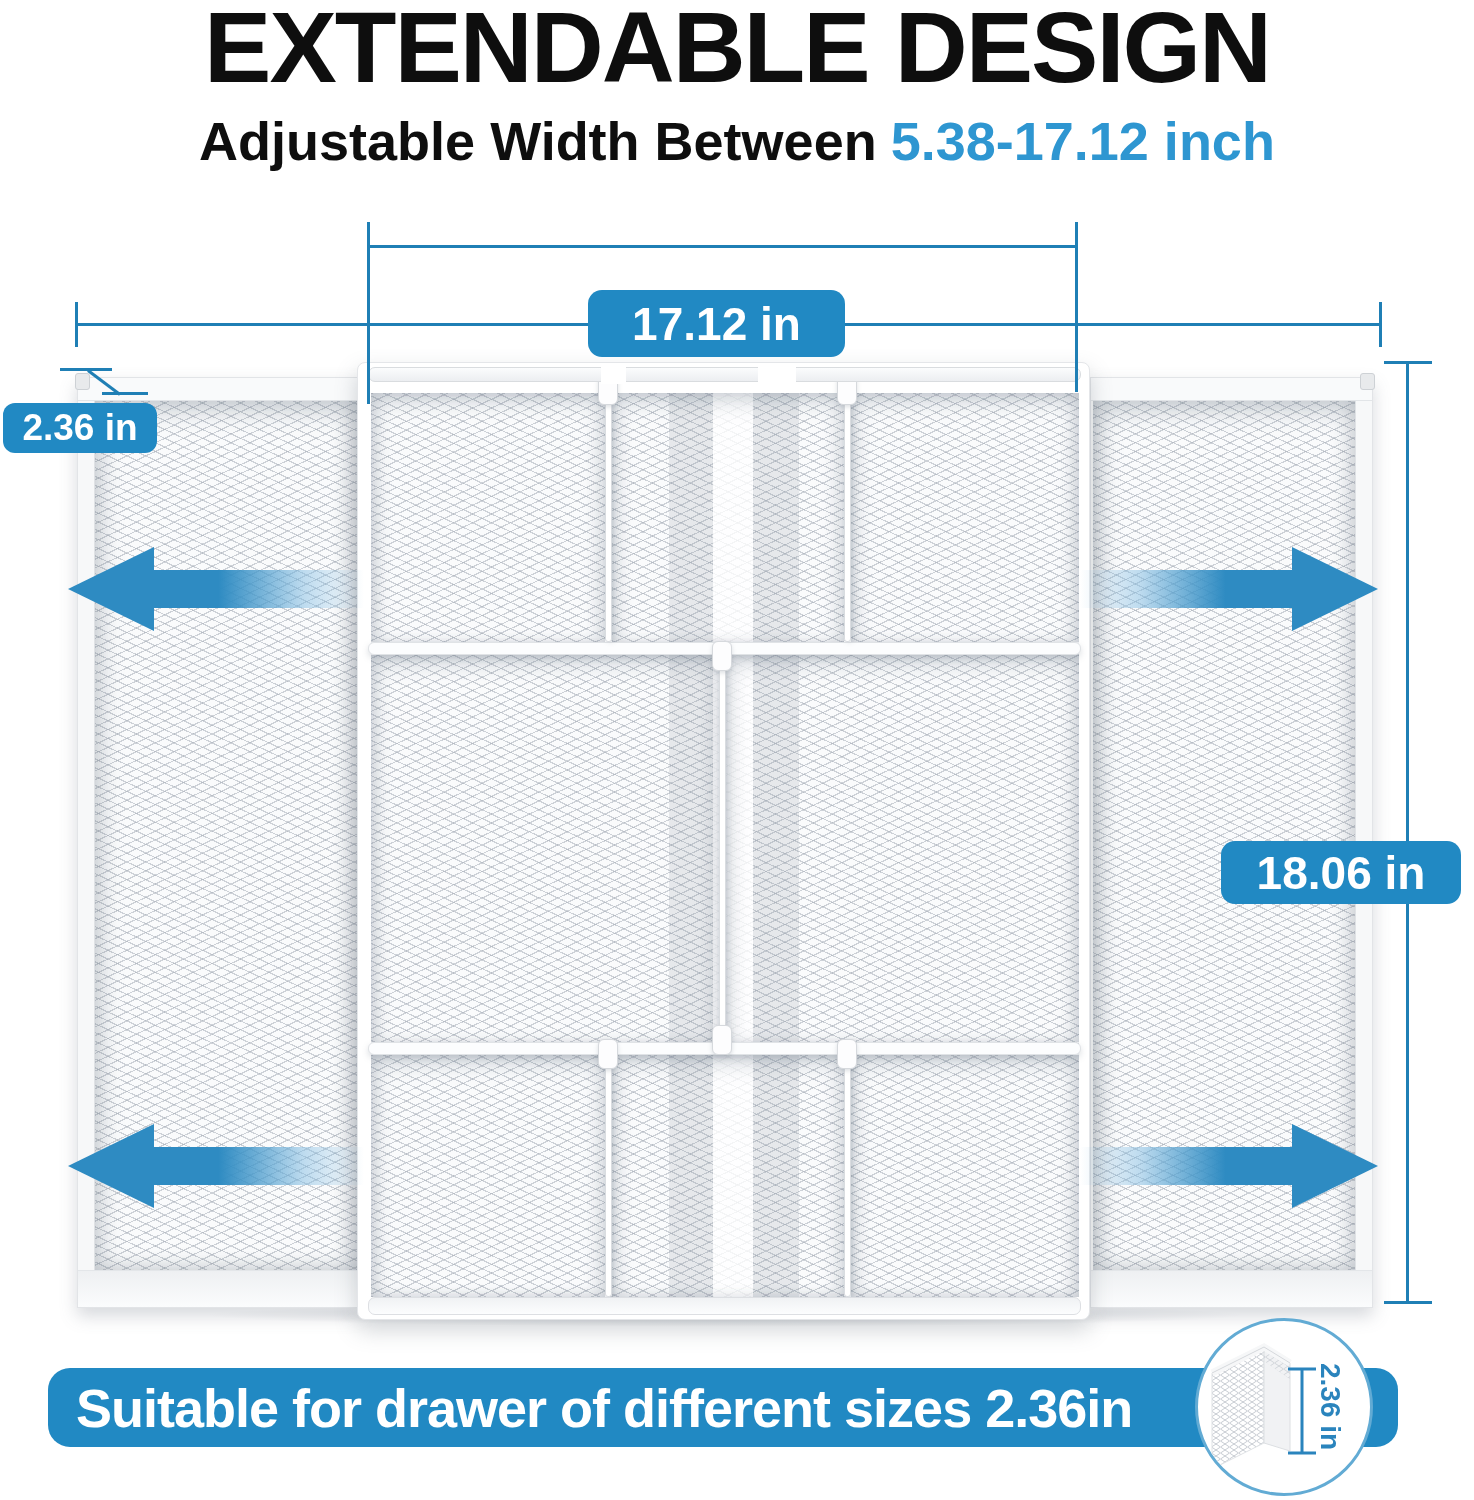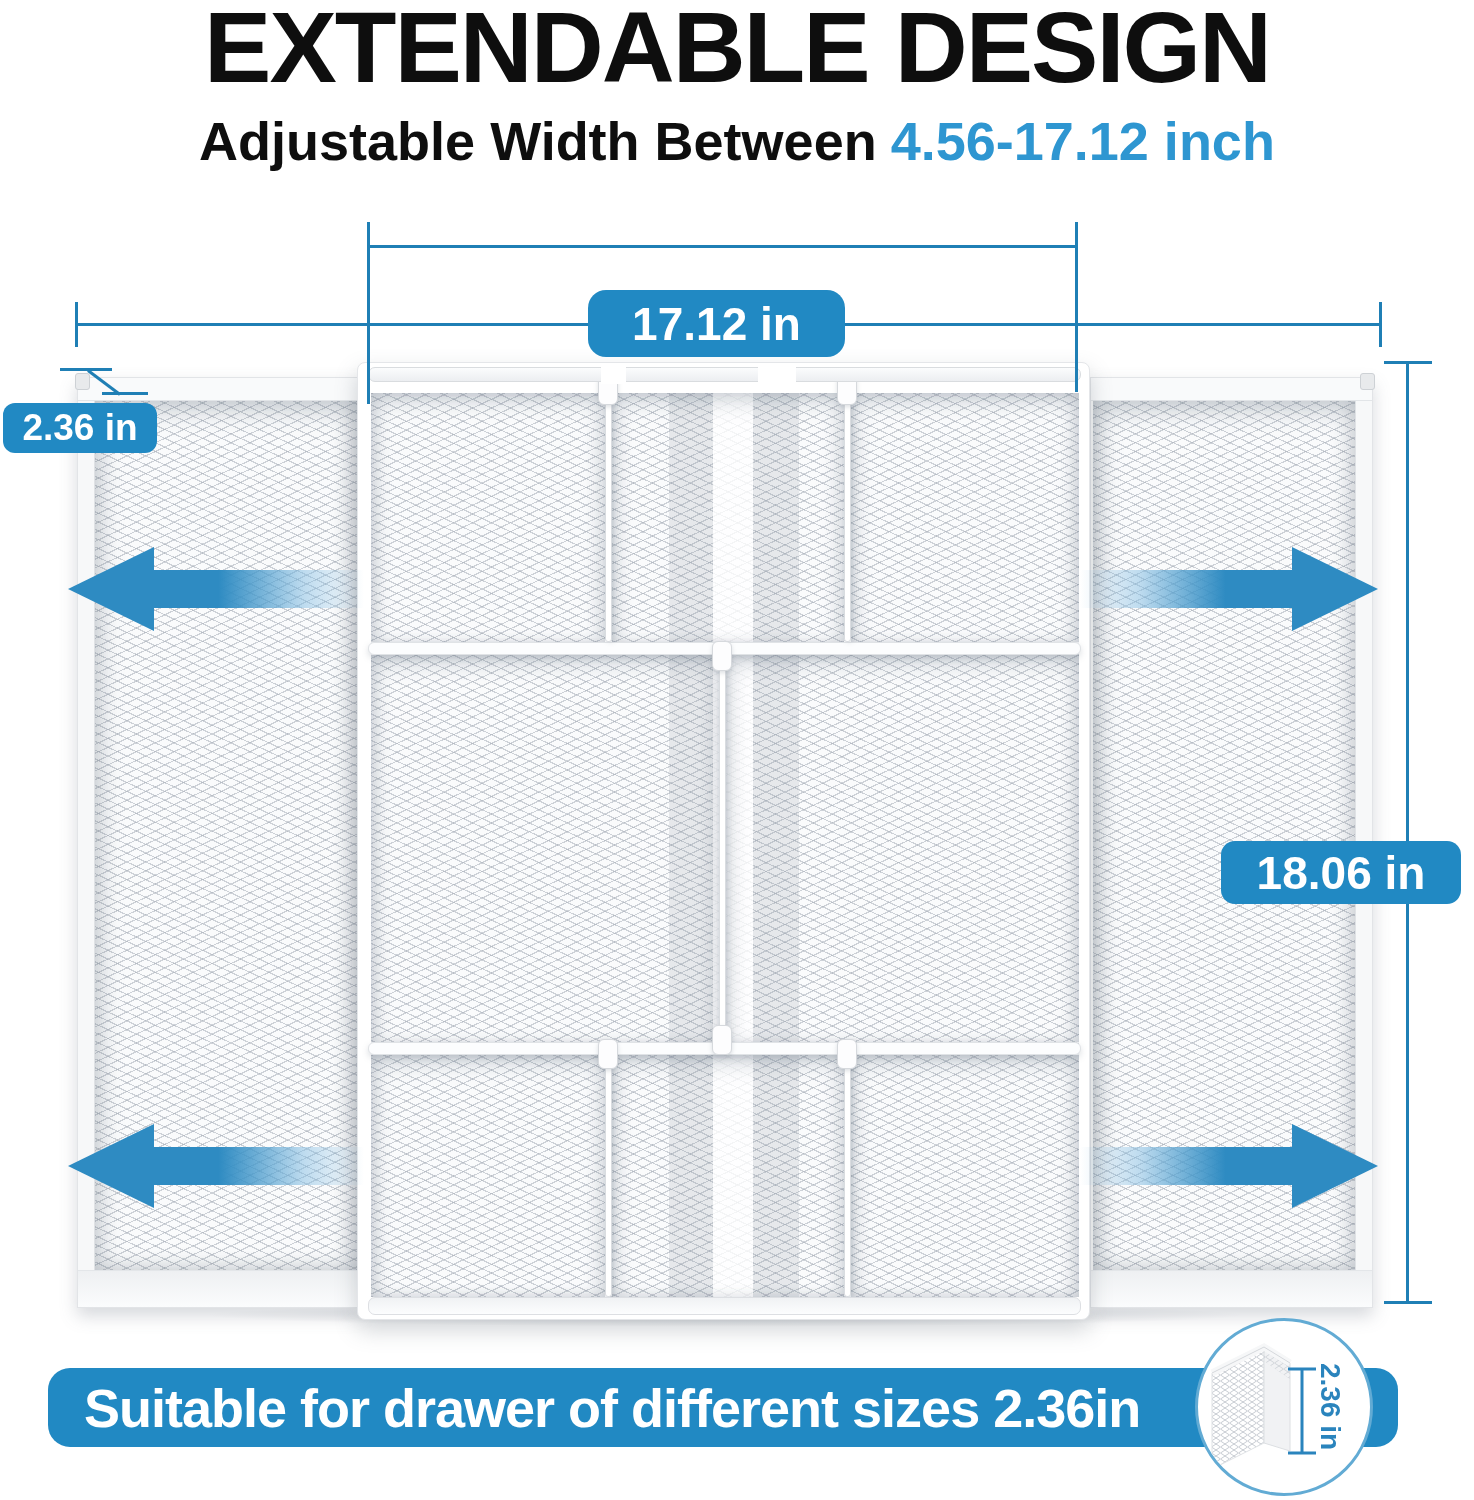--- a/index.html
+++ b/index.html
@@ -98,39 +98,39 @@
   .arr-head{width:86px;height:84px;background:#2e8bc2;}
   .arr-head.left{clip-path:polygon(100% 0,100% 100%,0 50%);}
   .arr-head.right{clip-path:polygon(0 0,0 100%,100% 50%);}
   .arr-shaft{height:38px;width:214px;}
   .arr-shaft.left{background:linear-gradient(to right,#2e8bc2 0%,#2e8bc2 32%,rgba(130,188,226,.5) 72%,rgba(170,212,238,0) 100%);}
   .arr-shaft.right{background:linear-gradient(to left,#2e8bc2 0%,#2e8bc2 32%,rgba(130,188,226,.5) 72%,rgba(170,212,238,0) 100%);}
   
   .footbar{
     position:absolute;left:48px;top:1368px;width:1350px;height:79px;z-index:3;
     background:#2189c3;border-radius:22px;color:#fff;font-weight:bold;font-size:54px;
-    letter-spacing:-1px;display:flex;align-items:center;padding-left:36px;box-sizing:border-box;white-space:nowrap;
+    letter-spacing:-1px;display:flex;align-items:center;padding-left:28px;box-sizing:border-box;white-space:nowrap;
   }
   .inset-circle{
     position:absolute;left:1195px;top:1318px;width:178px;height:178px;z-index:4;
     background:#fff;border:3px solid #62abd4;border-radius:50%;box-sizing:border-box;overflow:hidden;
   }
   .inset-label{
     position:absolute;left:116px;top:42px;height:100px;z-index:5;
     writing-mode:vertical-rl;color:#2a84bd;font-weight:bold;font-size:28px;white-space:nowrap;
   }
 </style>
 </head>
 <body>
 
 <div class="canvas">
 
   <div class="title">EXTENDABLE DESIGN</div>
   <div class="subtitle">
-    <span>Adjustable Width Between</span><span class="hl">4.56-17.12 inch</span>
+    <span>Adjustable Width Between</span><span class="hl">5.38-17.12 inch</span>
   </div>
 
   <div class="ground-shadow"></div>
 
   <div class="wing wing-left">
     <div class="wmesh mesh"></div>
     <div class="wall"></div>
     <div class="toprail"></div>
     <div class="botrail"></div>
     <div class="knob"></div>
@@ -185,21 +185,21 @@
     <div class="botrim"></div>
   </div>
 
   <div class="dim" style="left:369px;top:245px;width:708px;height:3px;"></div>
   <div class="dim" style="left:367px;top:222px;width:3px;height:182px;"></div>
   <div class="dim" style="left:1075px;top:222px;width:3px;height:170px;"></div>
 
   <div class="dim" style="left:77px;top:323px;width:1304px;height:3px;"></div>
   <div class="dim" style="left:75px;top:302px;width:3px;height:45px;"></div>
   <div class="dim" style="left:1379px;top:302px;width:3px;height:45px;"></div>
-  <div class="badge" style="left:588px;top:290px;width:257px;height:67px;font-size:46px;border-radius:18px;">17.12 in</div>
+  <div class="badge" style="left:588px;top:290px;width:257px;height:67px;font-size:46px;">17.12 in</div>
 
   <div class="dim" style="left:60px;top:368px;width:52px;height:3px;"></div>
   <div class="dim" style="left:88px;top:369px;width:40px;height:3px;transform:rotate(37deg);transform-origin:0 50%;"></div>
   <div class="dim" style="left:102px;top:392px;width:46px;height:3px;"></div>
   <div class="badge" style="left:3px;top:403px;width:154px;height:50px;font-size:37px;border-radius:12px;">2.36 in</div>
 
   <div class="dim" style="left:1406px;top:362px;width:3px;height:942px;"></div>
   <div class="dim" style="left:1384px;top:361px;width:48px;height:3px;"></div>
   <div class="dim" style="left:1384px;top:1301px;width:48px;height:3px;"></div>
   <div class="badge" style="left:1221px;top:841px;width:240px;height:63px;font-size:46px;">18.06 in</div>

